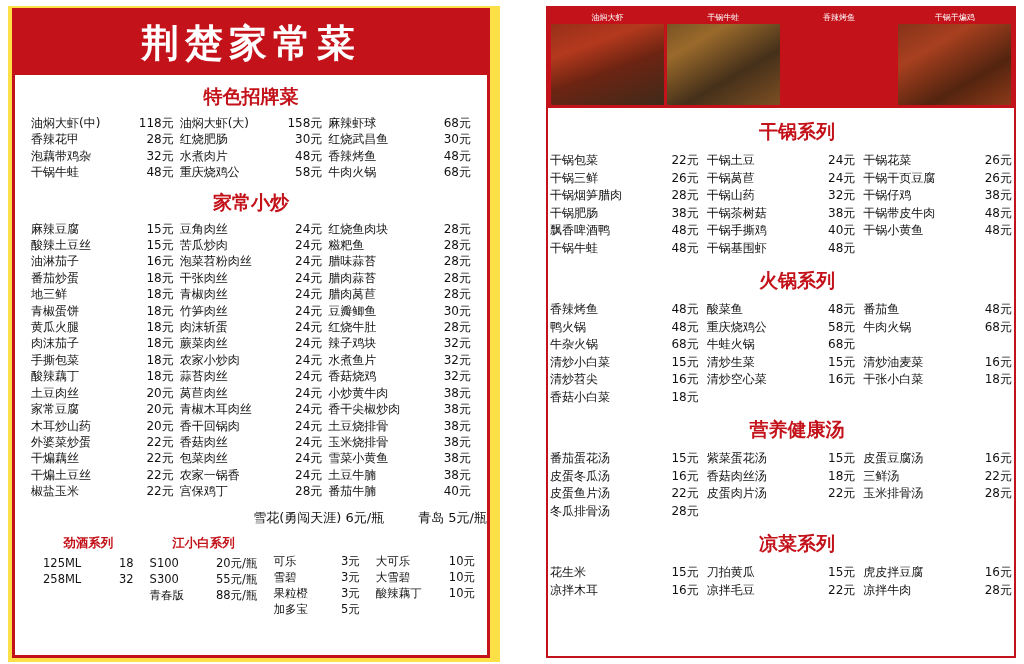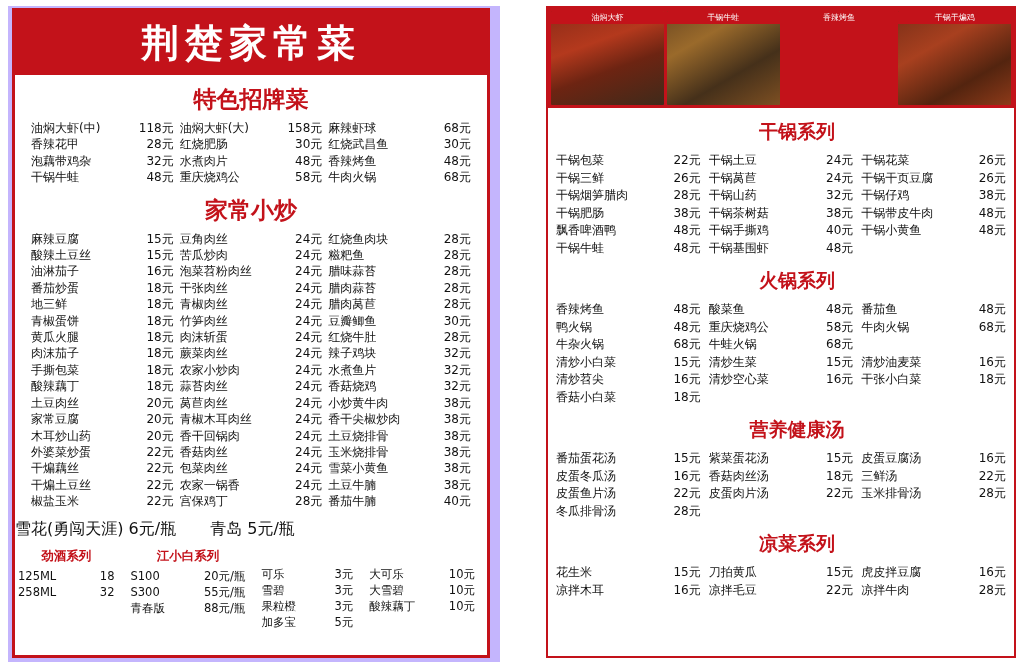--- a/index.html
+++ b/index.html
@@ -1,54 +1,54 @@
 <!DOCTYPE html>
 <html><head>
 <meta charset="utf-8">
 <style>
   html,body{margin:0;padding:0;background:#ffffff;}
   body{width:1024px;height:664px;font-family:"DejaVu Sans","Liberation Sans",sans-serif;overflow:hidden;}
   .page{position:relative;width:1024px;height:664px;background:#fff;}
 
   
-  .left-wrap{position:absolute;left:8px;top:6px;width:492px;height:656px;background:#c4b5fd;}
+  .left-wrap{position:absolute;left:8px;top:6px;width:492px;height:656px;background:#fde047;}
   .left-panel{position:absolute;left:4px;top:2px;width:478px;height:650px;background:#ffffff;border:3px solid #c3121a;box-sizing:border-box;}
   .title-band{background:#c3121a;height:64px;display:flex;align-items:center;justify-content:center;}
   .title-band .t{color:#fff;font-size:38px;font-weight:bold;letter-spacing:6px;font-family:"DejaVu Sans","Liberation Sans",sans-serif;}
 
-  .sec-head{color:#c3121a;font-weight:bold;text-align:center;font-size:23px;margin:9px 0 5px;}
+  .sec-head{color:#c3121a;font-weight:bold;text-align:center;font-size:19px;margin:9px 0 5px;}
 
   .grid3{display:grid;grid-template-columns:1fr 1fr 1fr;column-gap:6px;padding:0 16px;}
   .row{display:flex;justify-content:space-between;font-size:12px;line-height:16.4px;color:#111;}
   .row .nm{white-space:nowrap;}
   .row .pr{white-space:nowrap;padding-left:4px;}
 
   .phone-line{display:flex;justify-content:center;gap:26px;align-items:baseline;margin-top:10px;}
   .phone-line .p1{color:#c3121a;font-size:18px;font-weight:bold;}
   .phone-line .p2{color:#c3121a;font-size:18px;font-weight:bold;}
 
-  .beer-line{display:flex;justify-content:flex-start;gap:34px;font-size:16px;margin-top:9px;color:#111;}
-
-  .drinks{display:grid;grid-template-columns:1.05fr 1.25fr 1fr 1.15fr;padding:8px 12px 0 3px;column-gap:16px;}
+  .beer-line{display:flex;justify-content:flex-end;gap:34px;font-size:13px;margin-top:9px;color:#111;}
+
+  .drinks{display:grid;grid-template-columns:1.05fr 1.25fr 1fr 1.15fr;padding:8px 12px 0 28px;column-gap:16px;}
   .drinks .dh{color:#c3121a;font-weight:bold;font-size:12.5px;text-align:center;margin-bottom:3px;}
   .drinks .dr{display:flex;justify-content:space-between;font-size:11.5px;line-height:16px;color:#111;}
   .cut{font-size:11.5px;color:#111;padding:2px 12px 0;}
 
   
   .right-panel{position:absolute;left:546px;top:6px;width:470px;height:652px;background:#ffffff;border:2px solid #c3121a;box-sizing:border-box;}
   .photo-band{height:100px;background:#c3121a;display:flex;padding:3px;gap:3px;box-sizing:border-box;}
   .photo{flex:1;position:relative;border-radius:1px;overflow:hidden;}
   .photo .cap{position:absolute;top:0;left:0;right:0;height:13px;background:#c3121a;color:#fff;font-size:8px;display:flex;align-items:center;justify-content:center;text-align:right;}
   .ph1{background:linear-gradient(160deg,#8d2b18 0%,#b4391d 35%,#6d2412 60%,#3f2a1a 100%);}
   .ph2{background:linear-gradient(150deg,#6f4a22 0%,#9a6a2b 30%,#45301a 65%,#7d4f22 100%);}
   .ph3{background:linear-gradient(160deg,#d8d2c4 0%,#b6ae9c 40%,#8d8butt 60%,#9a9484 100%);}
   .ph4{background:linear-gradient(150deg,#7b2f18 0%,#a8401f 35%,#53240f 70%,#8d3a19 100%);}
 
   .rsec{color:#c3121a;font-weight:bold;text-align:center;font-size:19px;margin:11px 0 7px;padding-left:32px;}
-  .rgrid3{display:grid;grid-template-columns:1fr 1fr 1fr;column-gap:8px;padding:0 8px;}
+  .rgrid3{display:grid;grid-template-columns:1fr 1fr 1fr;column-gap:8px;padding:0 2px;}
   .rrow{display:flex;justify-content:space-between;font-size:12px;line-height:17.5px;color:#111;}
   .rrow .pr{padding-left:4px;white-space:nowrap;}
 </style>
 </head>
 <body>
 
 <div class="page">
 
   <div class="left-wrap">
     <div class="left-panel">

